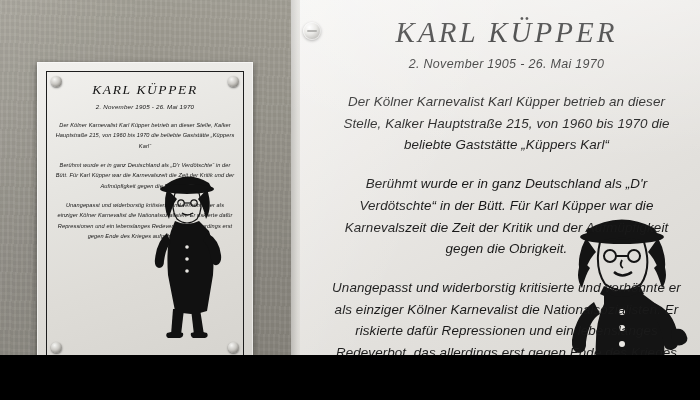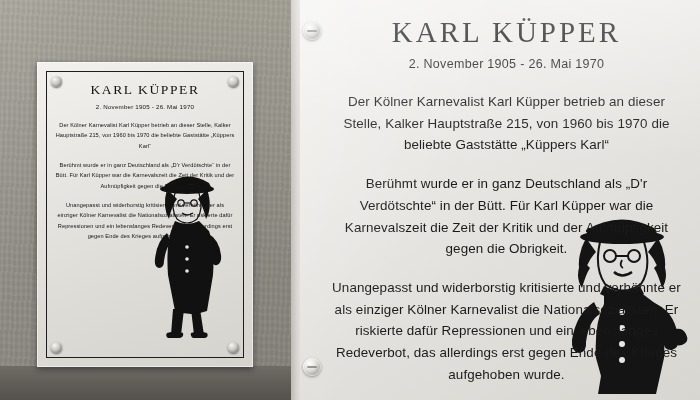--- a/index.html
+++ b/index.html
@@ -3,24 +3,25 @@
 <meta charset="utf-8">
 <style>
   html, body {
     margin: 0;
     padding: 0;
     background: #000;
   }
   #shot {
     position: relative;
     width: 700px;
-    height: 400px;
+    height: 355px;
     overflow: hidden;
     font-family: "Liberation Sans", sans-serif;
     background: #fde047;
+    font-style: italic;
   }
 
   
   .left-pane {
     position: absolute;
     left: 0; top: 0;
     width: 291px; height: 400px;
     overflow: hidden;
     background: linear-gradient(180deg,#9a968e 0%, #8d8981 40%, #827e77 100%);
   }

